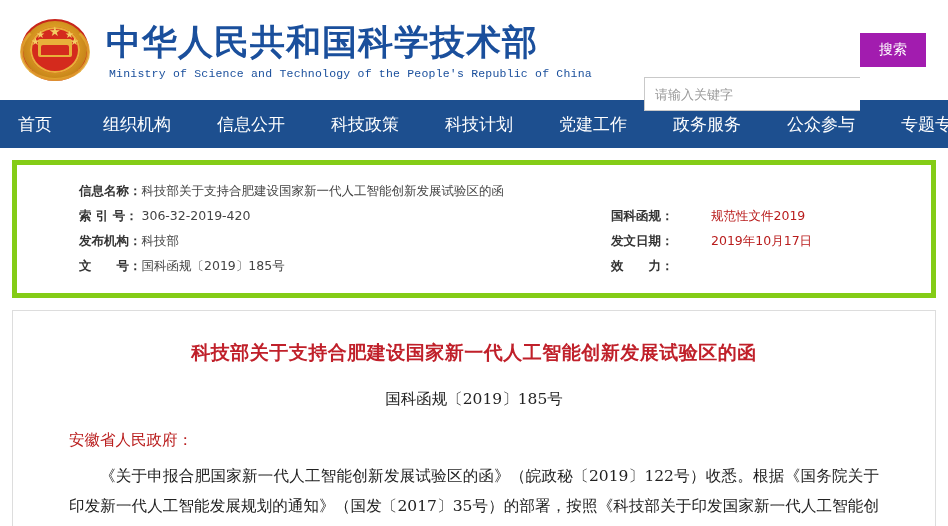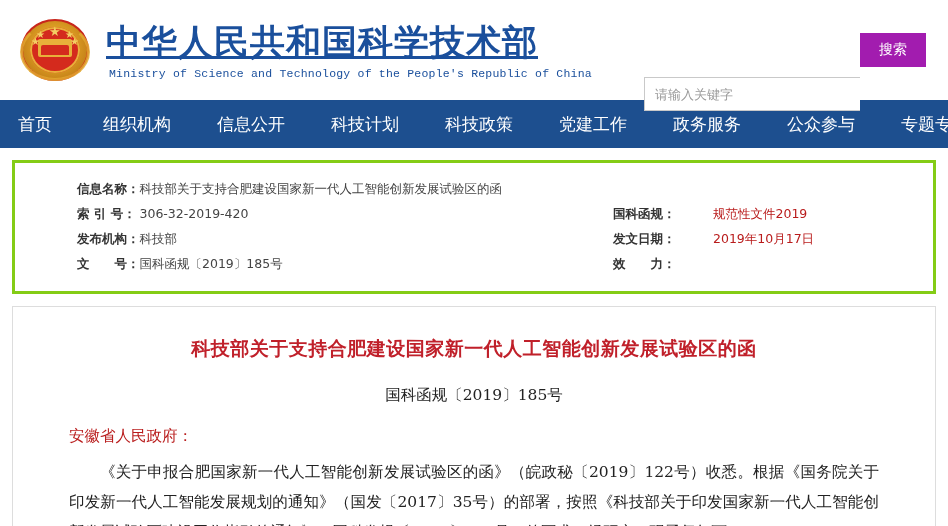--- a/index.html
+++ b/index.html
@@ -84,21 +84,20 @@
   }
 
   .title-block { flex: 0 0 auto; }
   .title-cn {
     font-family: "DejaVu Sans", "Liberation Sans", sans-serif;
     font-size: 35px;
     font-weight: bold;
     color: #1a4f9c;
     letter-spacing: 1px;
     line-height: 42px;
-    text-decoration: underline;
   }
   .title-en {
     font-family: Liberation Mono, monospace;
     font-size: 11.5px;
     color: #1a4f9c;
     letter-spacing: .2px;
     margin-top: 4px;
     padding-left: 3px;
   }
 
@@ -150,21 +149,21 @@
     cursor: pointer;
     white-space: nowrap;
   }
   .nav-item:first-child { padding-left: 14px; padding-right: 28px; }
 
   
   .content {
     padding: 12px 12px 0 12px;
   }
   .meta-box {
-    border: 3px solid #84cc16;
+    border: 5px solid #84cc16;
     background: #fff;
     padding: 14px 0 14px 0;
   }
   .meta-table {
     width: 100%;
     border-collapse: collapse;
     font-family: "DejaVu Sans", "Liberation Sans", sans-serif;
     font-size: 12.5px;
     color: #333;
   }
@@ -252,22 +251,22 @@
     <div class="search-area">
       <input class="search-input" type="text" placeholder="请输入关键字" value="" style="">
       <button class="search-btn">搜索</button>
     </div>
   </div>
 
   <div class="nav">
     <div class="nav-item">首页</div>
     <div class="nav-item">组织机构</div>
     <div class="nav-item">信息公开</div>
+    <div class="nav-item">科技政策</div>
     <div class="nav-item">科技计划</div>
-    <div class="nav-item">科技政策</div>
     <div class="nav-item">党建工作</div>
     <div class="nav-item">政务服务</div>
     <div class="nav-item">公众参与</div>
     <div class="nav-item">专题专栏</div>
   </div>
 
   <div class="content">
 
     <div class="meta-box">
       <table class="meta-table">

